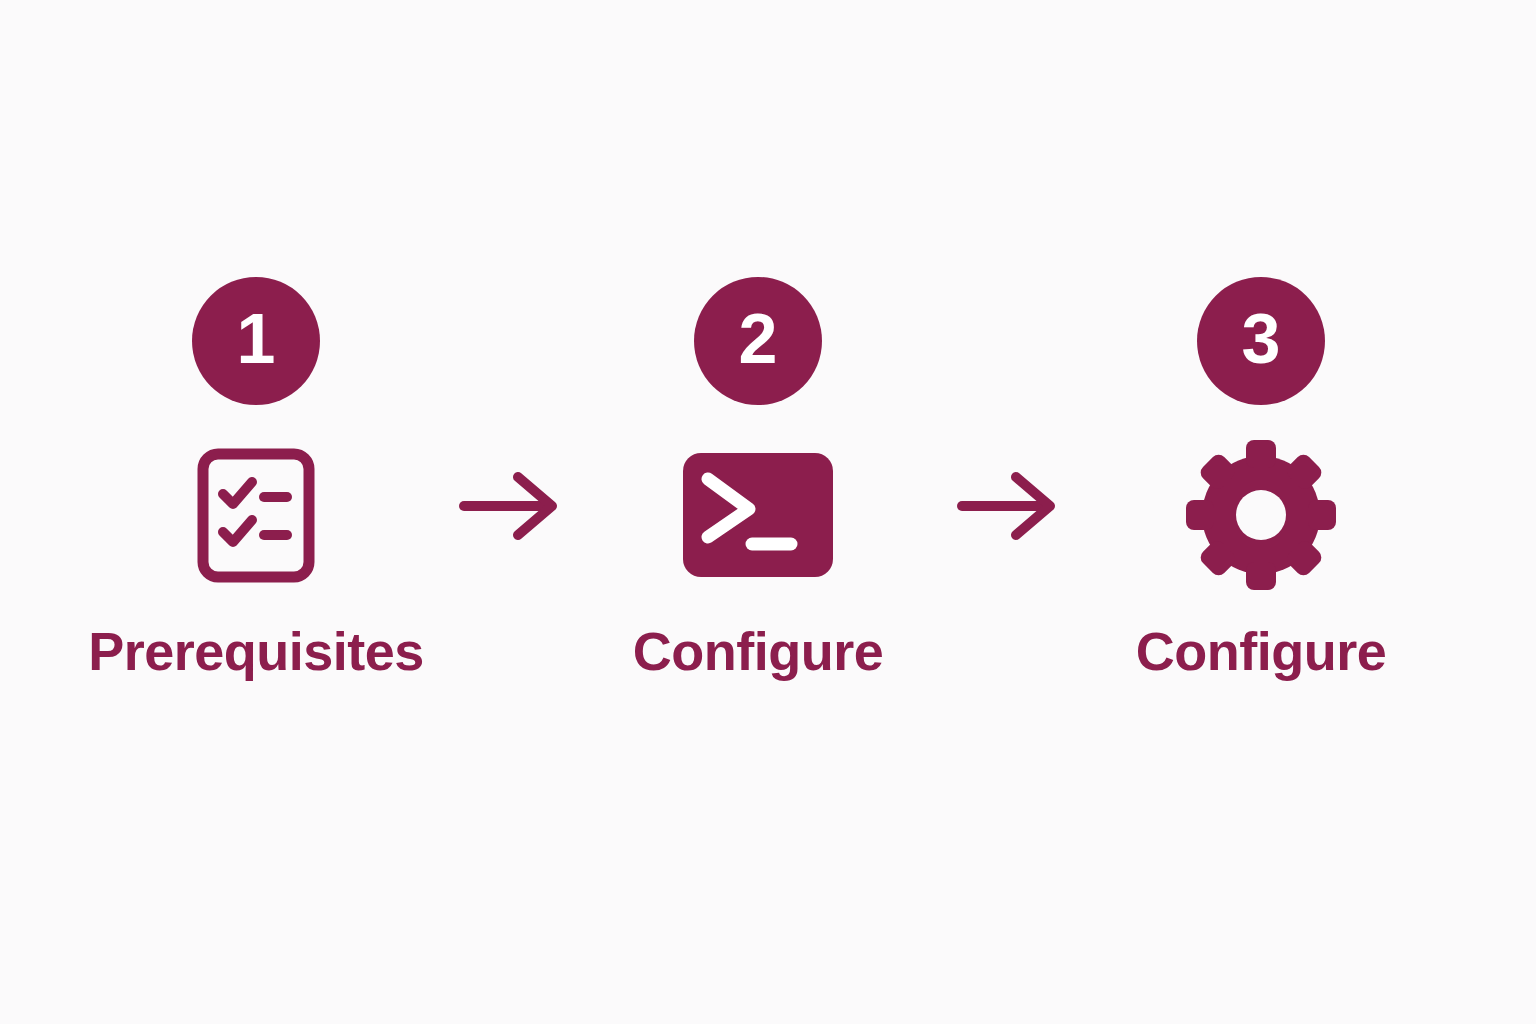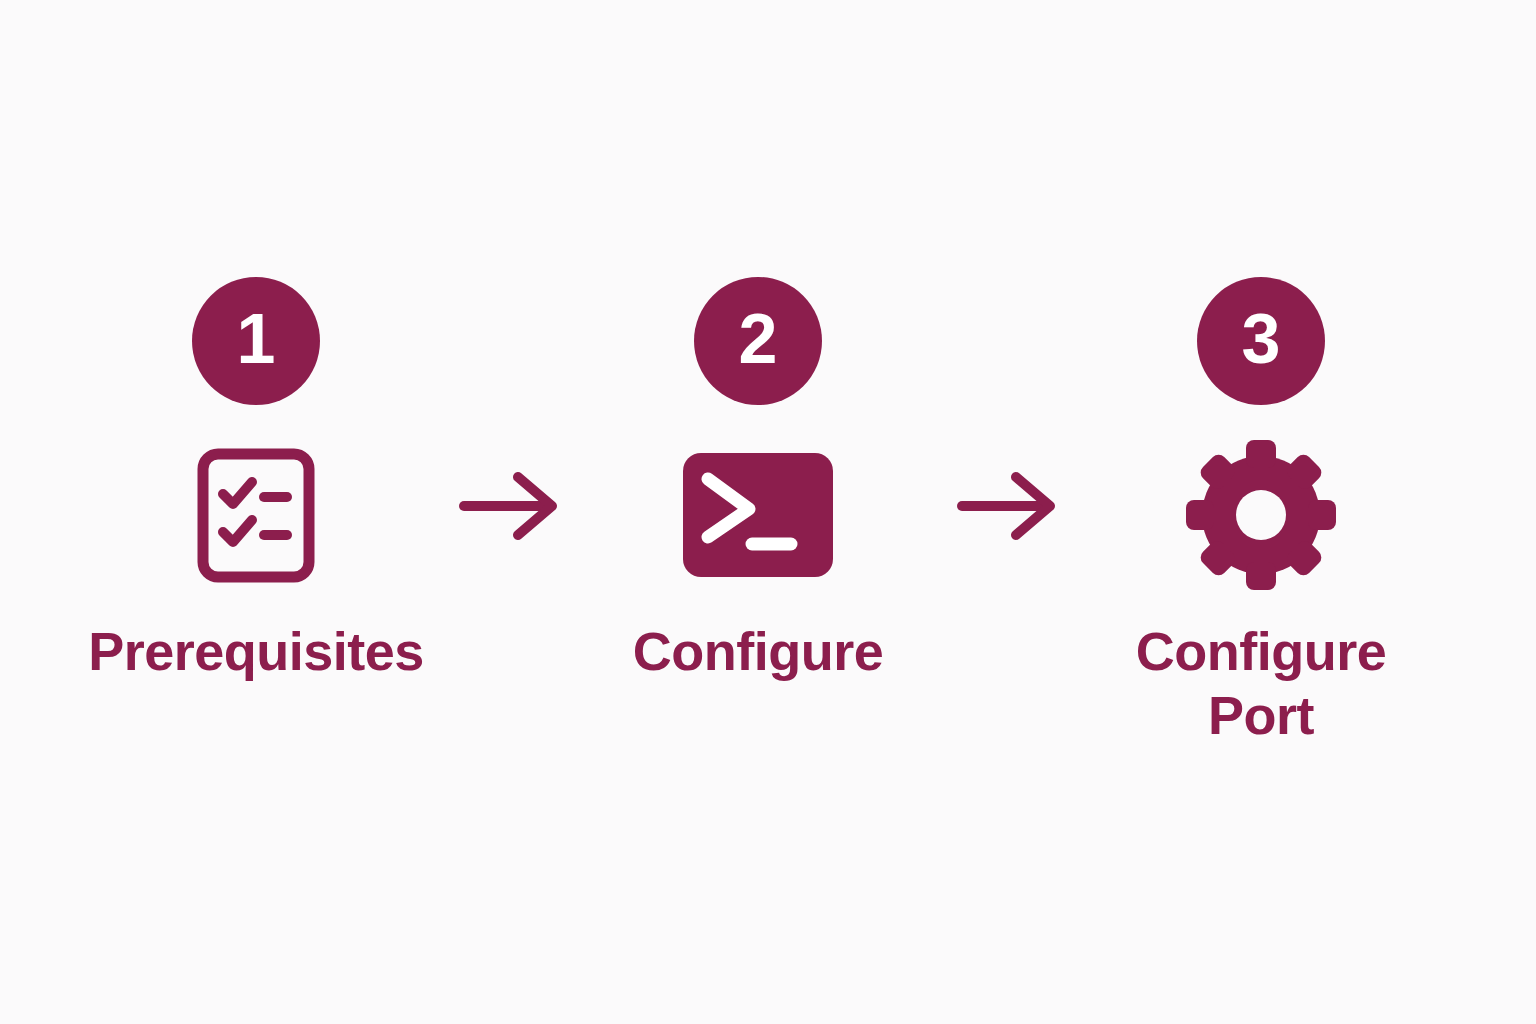--- a/index.html
+++ b/index.html
@@ -136,17 +136,16 @@
             <rect x="61" y="1" width="30" height="28" rx="8" transform="rotate(225 76 76)"></rect>
             <rect x="61" y="1" width="30" height="28" rx="8" transform="rotate(270 76 76)"></rect>
             <rect x="61" y="1" width="30" height="28" rx="8" transform="rotate(315 76 76)"></rect>
           </g>
         </g>
         <circle cx="76" cy="76" r="25" class="fill-bg"></circle>
       </svg>
     </div>
     <div class="label">
       <span>Configure</span>
-      <span>Port</span>
     </div>
   </div>
 
 </div>
 
 </body></html>

